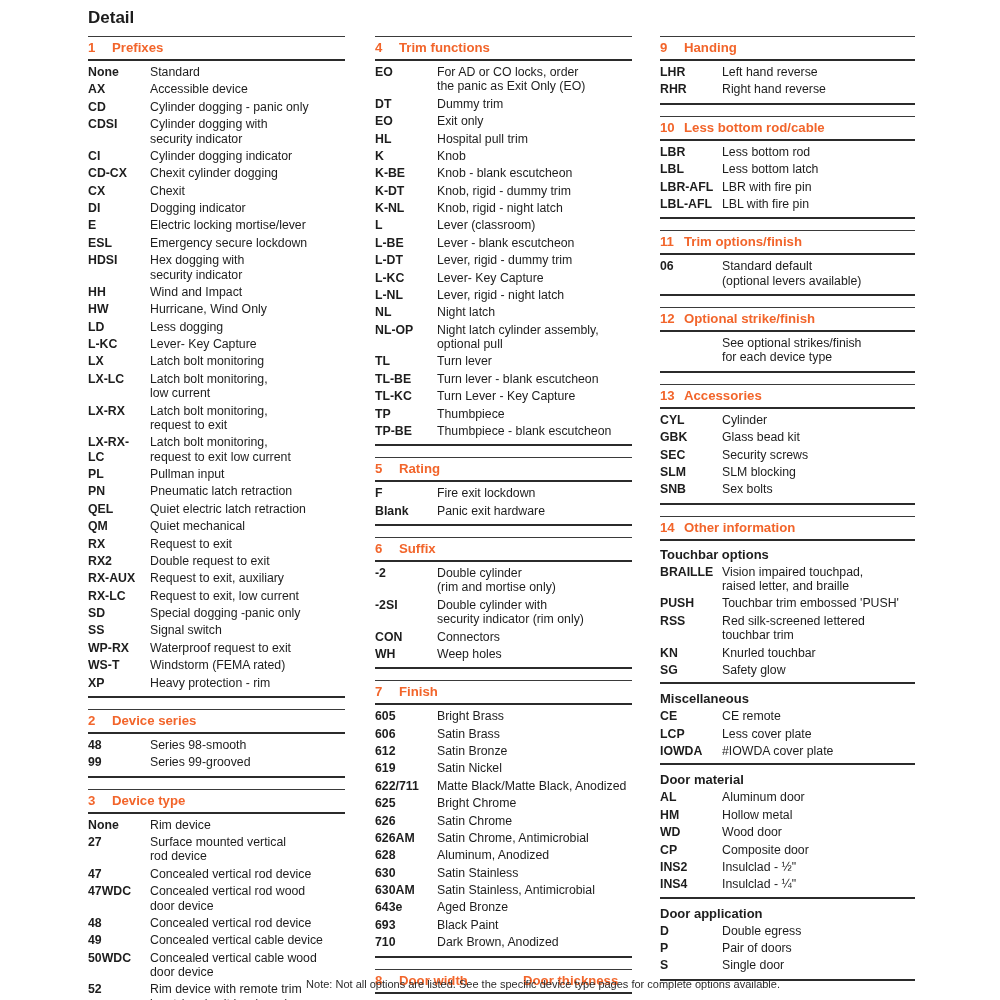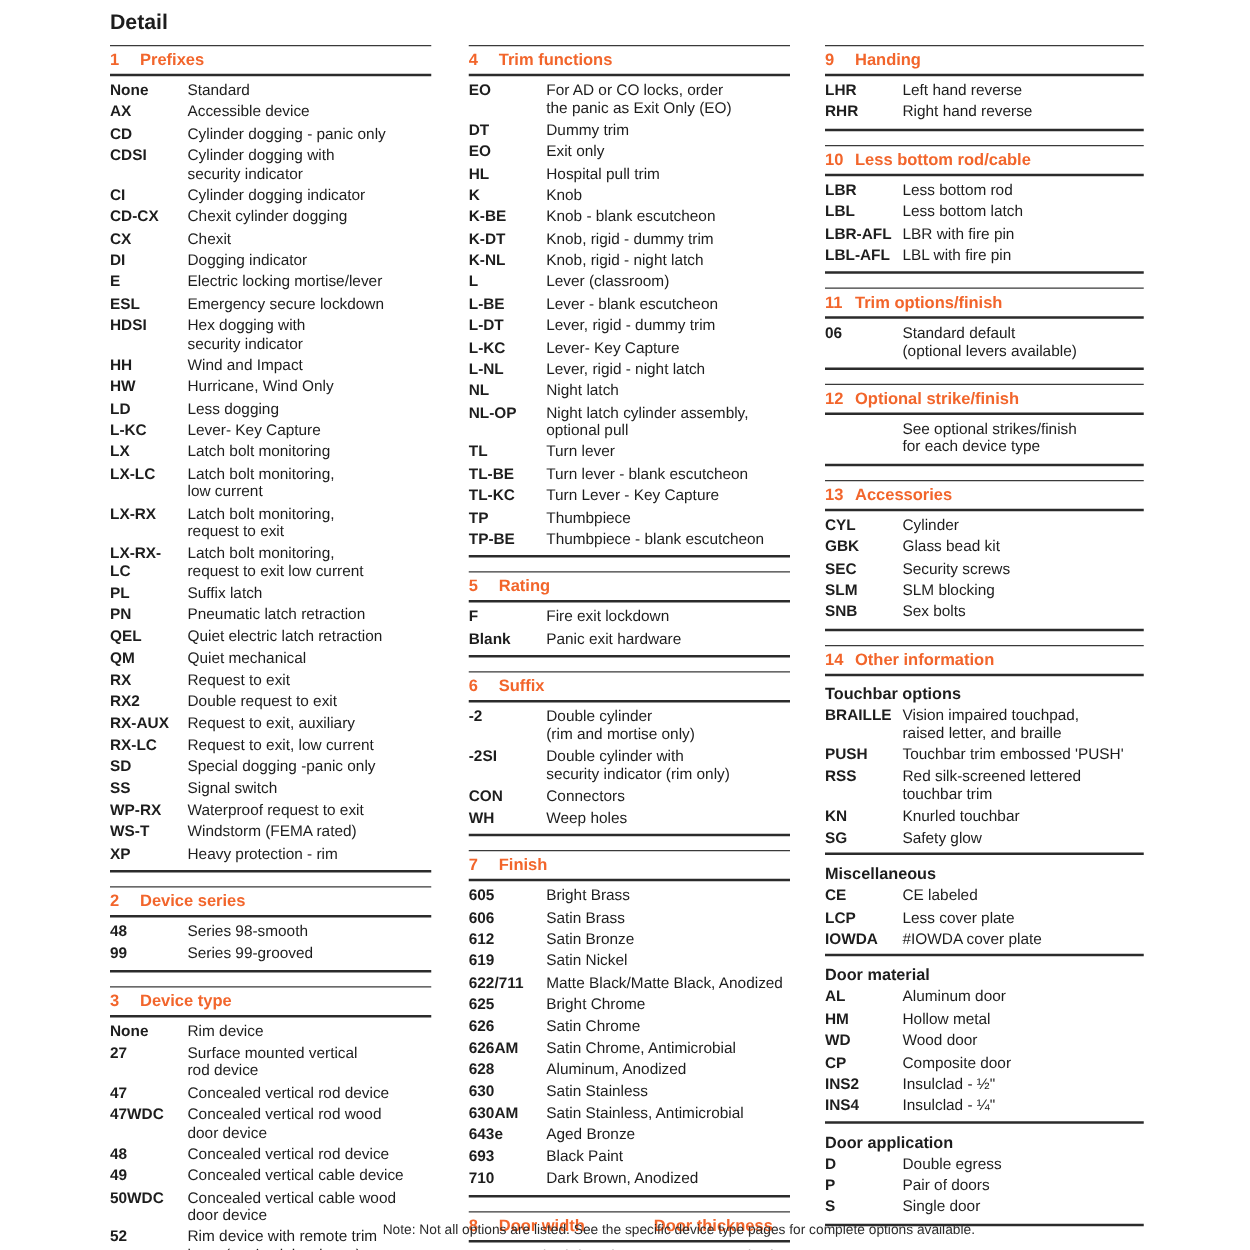--- a/index.html
+++ b/index.html
@@ -124,21 +124,21 @@
 request to exit</span>
         </div>
         <div class="row">
           <span class="code">LX-RX-
 LC</span>
           <span class="desc">Latch bolt monitoring,
 request to exit low current</span>
         </div>
         <div class="row">
           <span class="code">PL</span>
-          <span class="desc">Suffix latch</span>
+          <span class="desc">Pullman input</span>
         </div>
         <div class="row">
           <span class="code">PN</span>
           <span class="desc">Pneumatic latch retraction</span>
         </div>
         <div class="row">
           <span class="code">QEL</span>
           <span class="desc">Quiet electric latch retraction</span>
         </div>
         <div class="row">
@@ -562,21 +562,21 @@
           </div>
           <div class="row">
             <span class="code">SG</span>
             <span class="desc">Safety glow</span>
           </div>
         </div>
         <div class="subsec">
           <div class="subsec-title">Miscellaneous</div>
           <div class="row">
             <span class="code">CE</span>
-            <span class="desc">CE labeled</span>
+            <span class="desc">CE remote</span>
           </div>
           <div class="row">
             <span class="code">LCP</span>
             <span class="desc">Less cover plate</span>
           </div>
           <div class="row">
             <span class="code">IOWDA</span>
             <span class="desc">#IOWDA cover plate</span>
           </div>
         </div>

